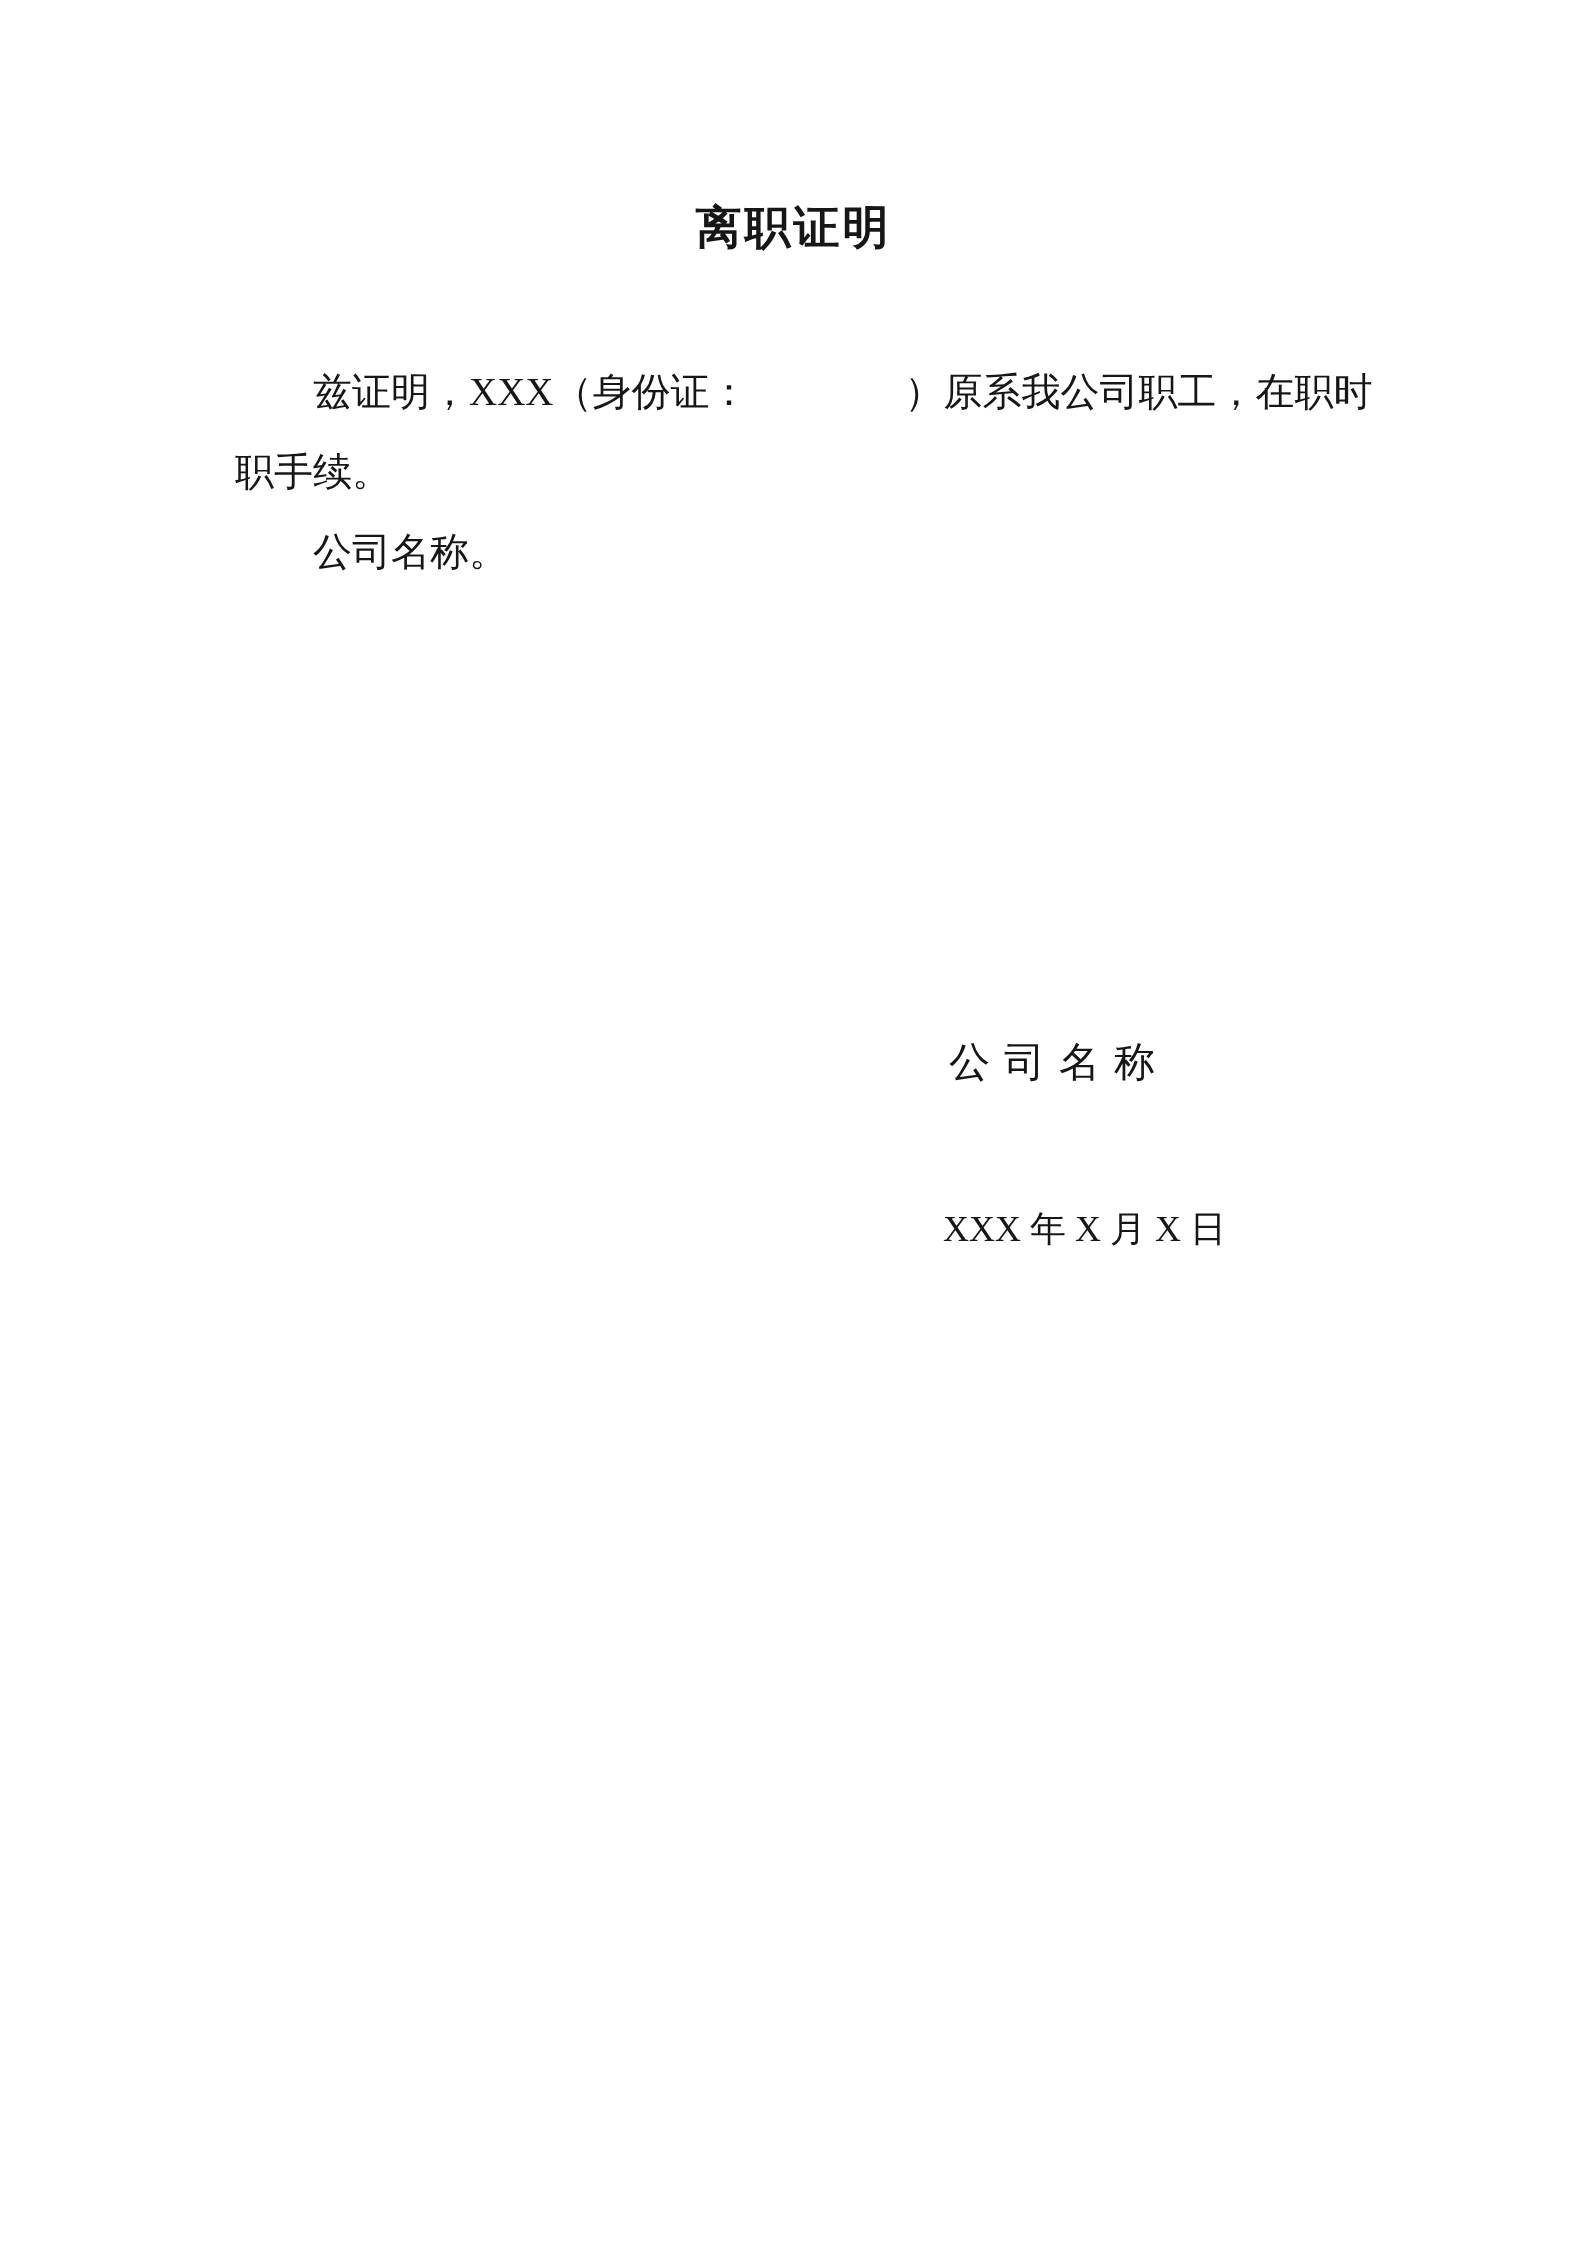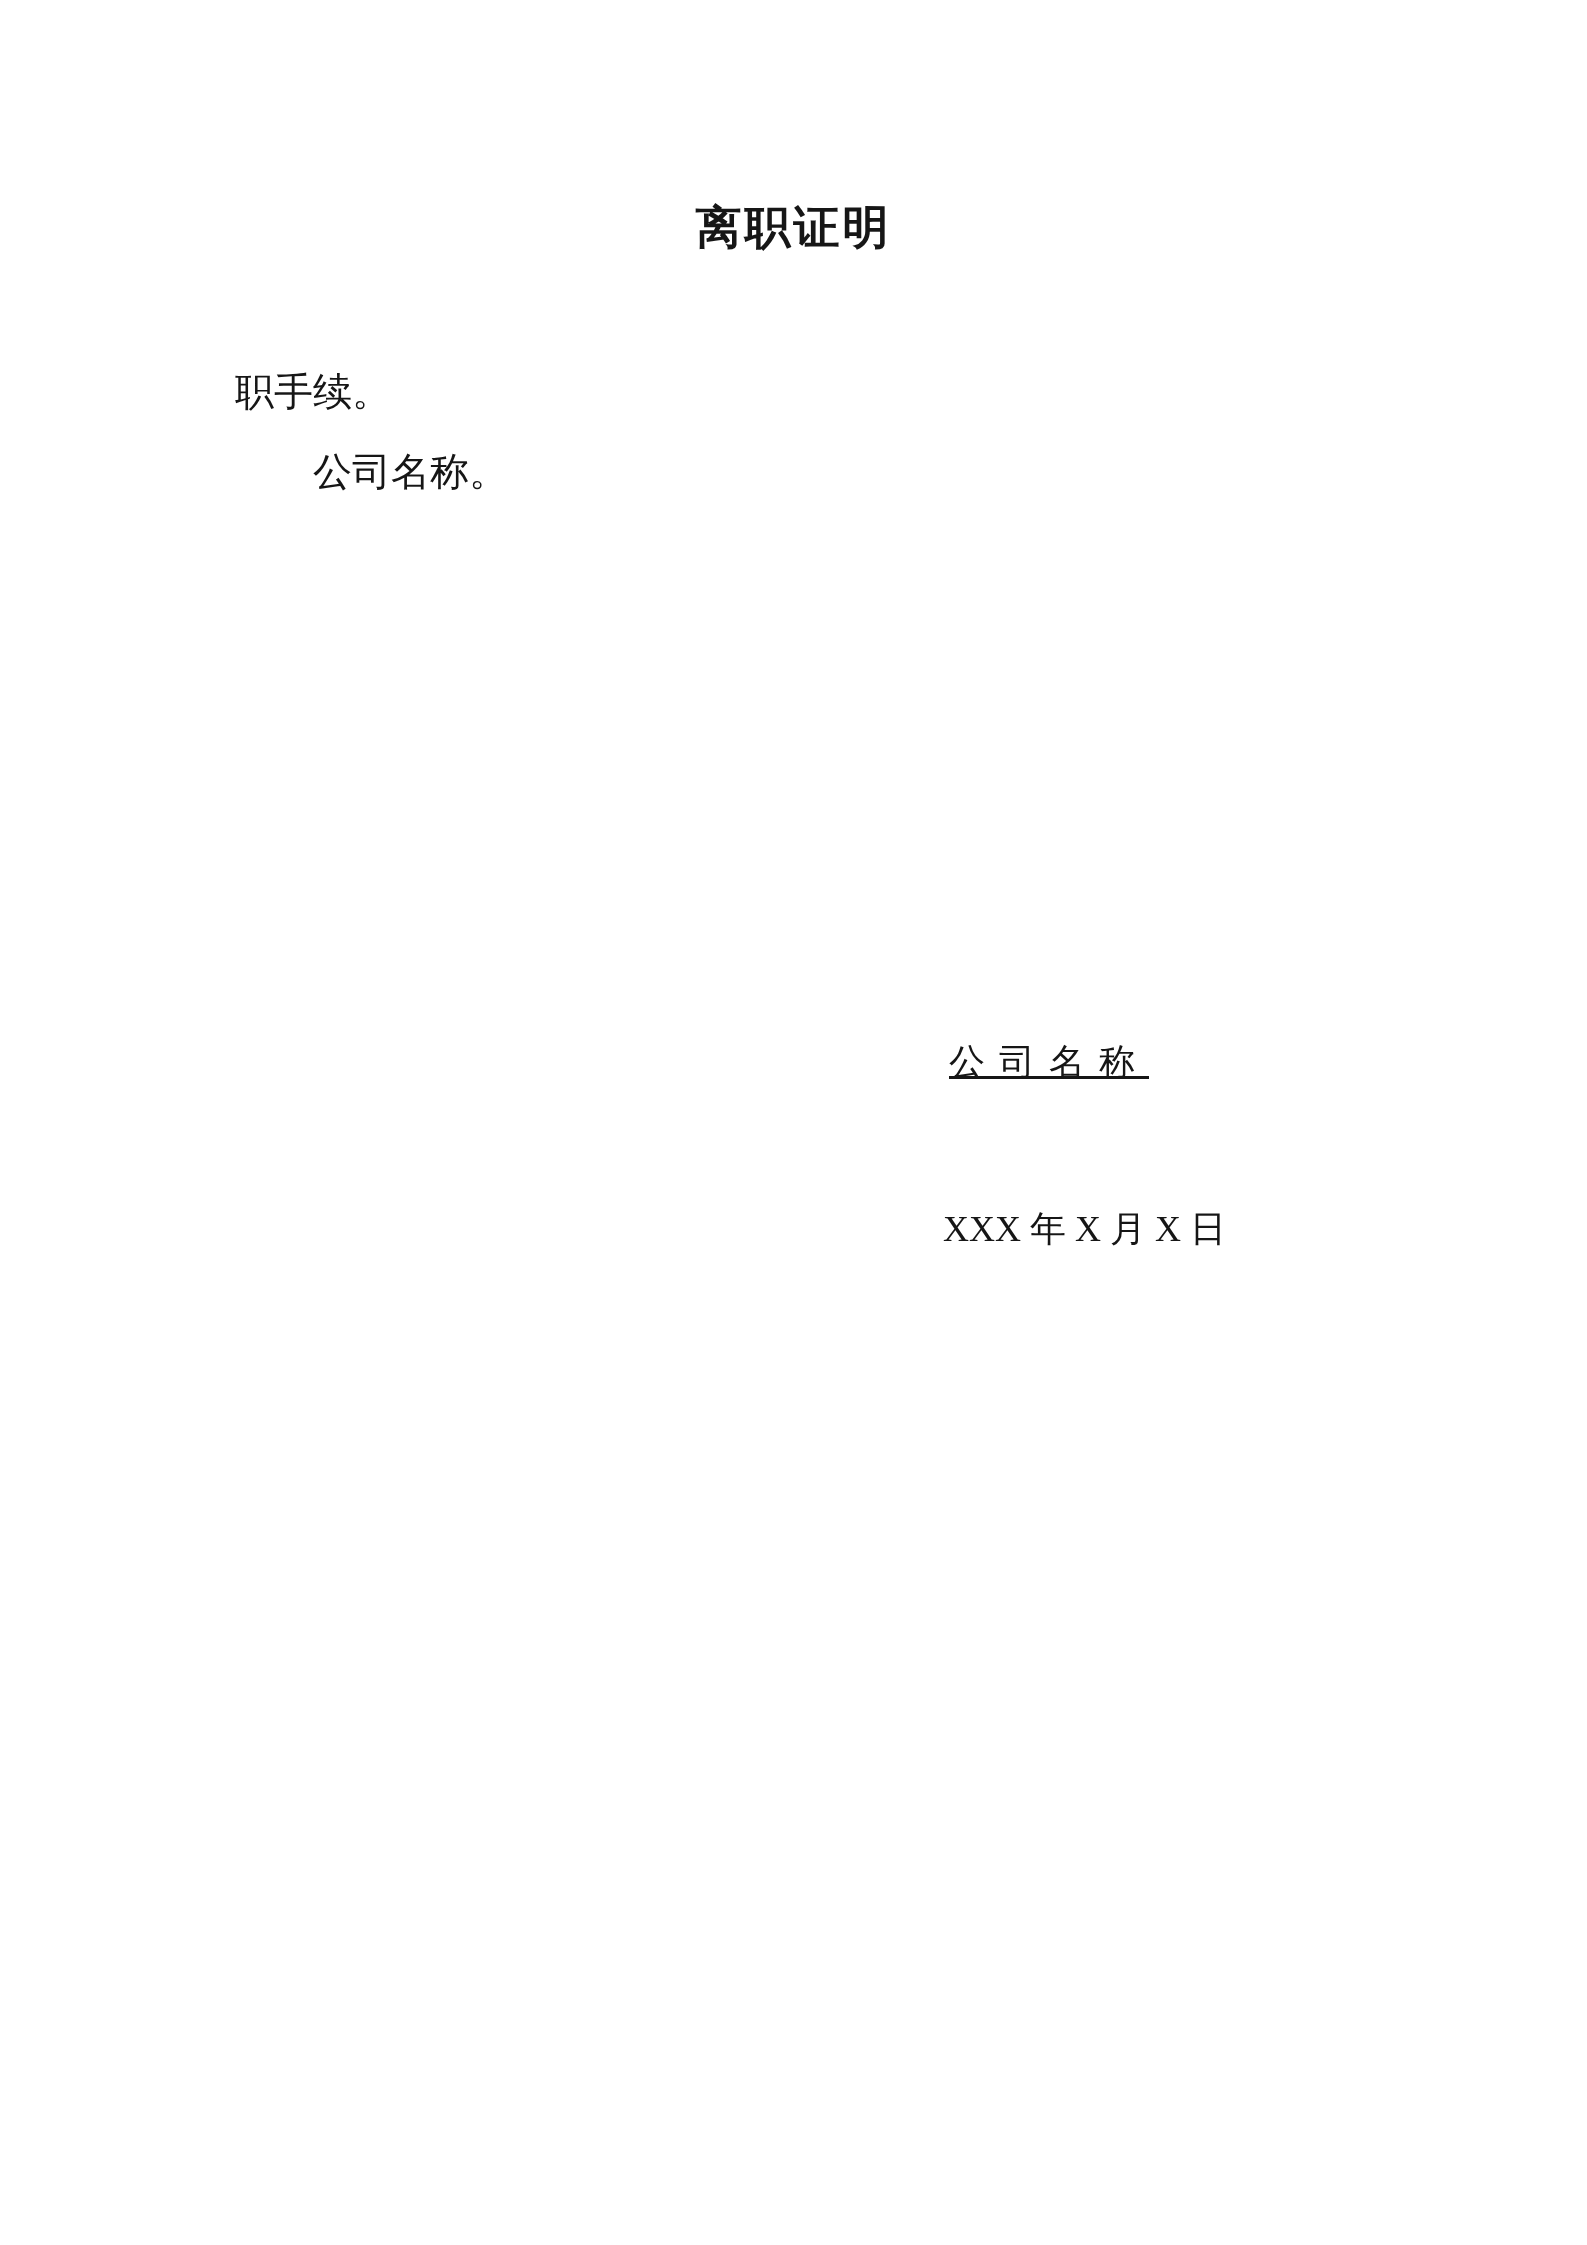--- a/index.html
+++ b/index.html
@@ -38,44 +38,44 @@
   .body-line {
     white-space: pre;
   }
   .indent-2 {
     text-indent: 78px;
   }
   .company-name {
     position: absolute;
     top: 1040px;
     left: 949px;
-    font-size: 36px;
+    font-size: 41px;
     letter-spacing: 14px;
     line-height: 44px;
     white-space: pre;
-    text-decoration: underline;
   }
   .signature-date {
     position: absolute;
     top: 1206px;
     left: 915px;
     font-size: 36px;
     line-height: 46px;
     white-space: pre;
     margin-left: 28px;
   }
 </style>
 </head>
 <body>
 
 <div class="page">
 
   <div class="doc-title">离职证明</div>
 
   <div class="doc-body">
+    <div class="body-line indent-2">兹证明，XXX（身份证：　　　　）原系我公司职工，在职时</div>
     <div class="body-line">职手续。</div>
     <div class="body-line indent-2">公司名称。</div>
   </div>
 
   <div class="company-name">公司名称</div>
 
   <div class="signature-date">XXX 年 X 月 X 日</div>
 
 </div>
 

